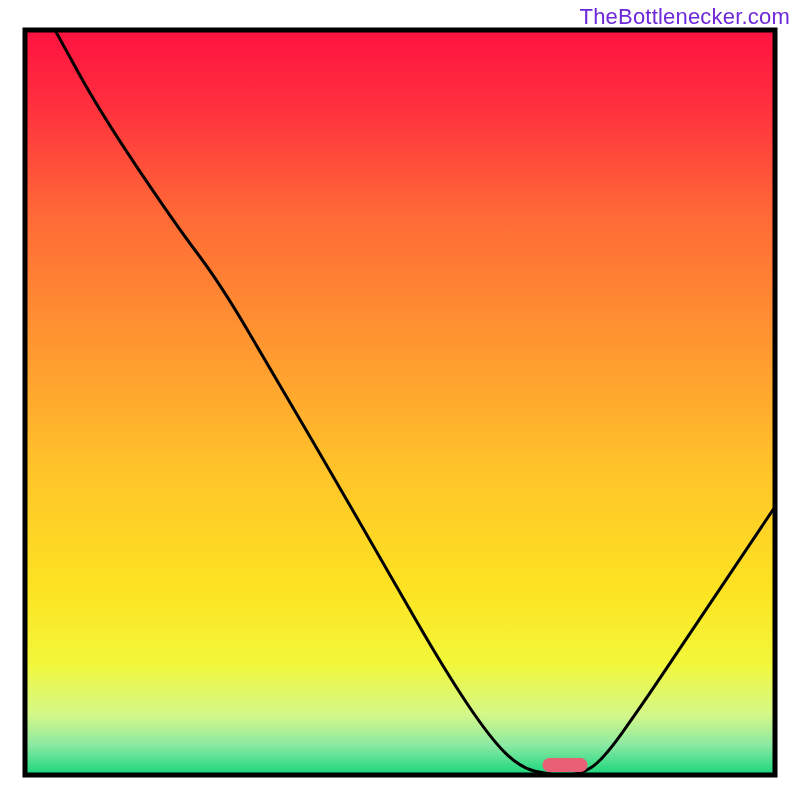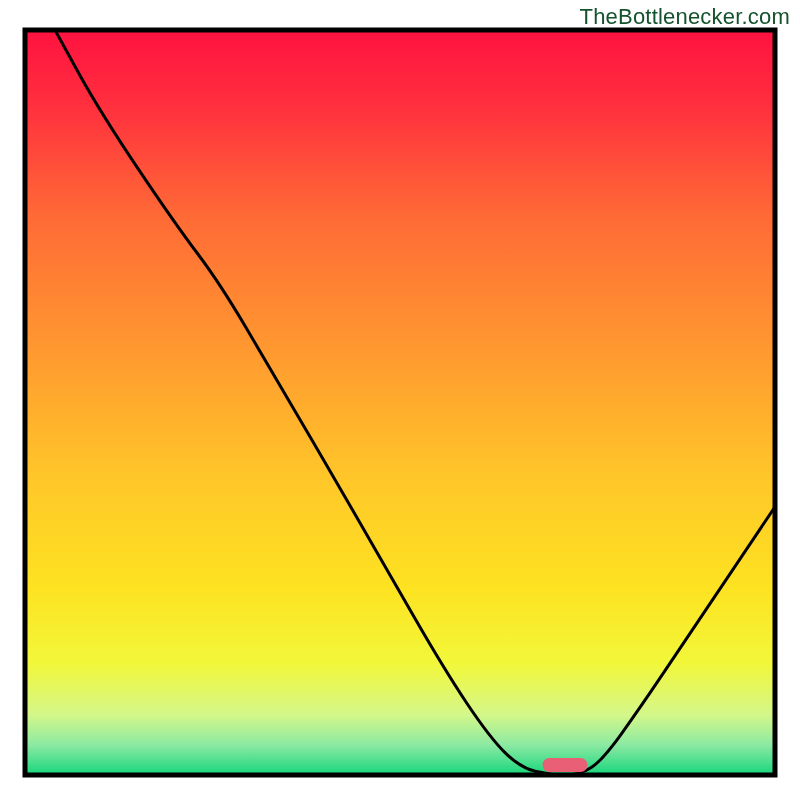--- a/index.html
+++ b/index.html
@@ -12,21 +12,21 @@
   }
   .container {
     position: relative;
     width: 800px;
     height: 800px;
   }
   .watermark {
     position: absolute;
     top: 4px;
     right: 10px;
-    color: #14532d;
+    color: #6d28d9;
     font-size: 22px;
     font-weight: 500;
     letter-spacing: 0.2px;
     z-index: 5;
   }
   svg.chart {
     position: absolute;
     top: 0;
     left: 0;
   }

